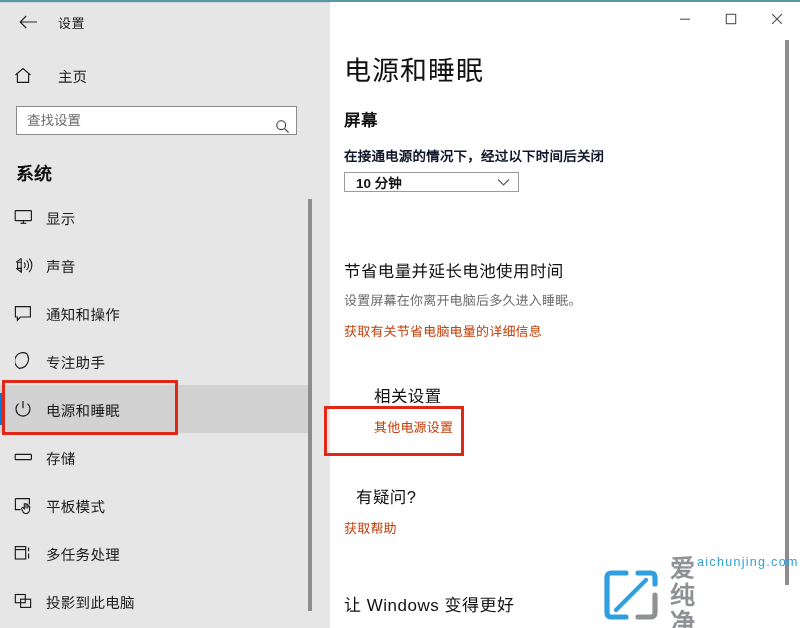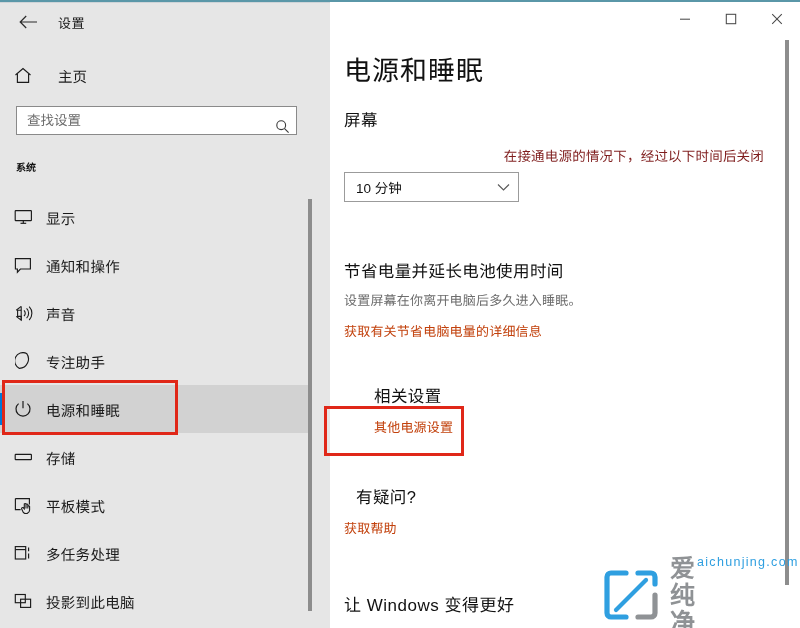--- a/index.html
+++ b/index.html
@@ -118,21 +118,21 @@
     display: flex;
     align-items: center;
     justify-content: center;
     color: #3a3a3a;
   }
 
   
   .group-header {
     position: absolute;
     left: 16px; top: 156px;
-    font-size: 10px;
+    font-size: 18px;
     font-weight: bold;
     color: #111;
   }
 
   
   .nav {
     position: absolute;
     left: 0; top: 190px;
     width: 312px;
   }
@@ -222,43 +222,42 @@
     width: 420px;
   }
   .section-title {
     font-size: 16.5px;
     color: #111;
     letter-spacing: .4px;
     margin: 0 0 14px 0;
   }
   .body-text {
     font-size: 13.5px;
-    color: #7f1d1d;
+    color: #0f172a;
     margin: 0 0 7px 0;
     letter-spacing: .2px;
-    text-align: right;
   }
   .muted-text {
     font-size: 13px;
     color: #6d6d6d;
     margin: 0 0 12px 0;
     letter-spacing: .2px;
   }
   .link {
     font-size: 13px;
     color: #c2410c;
     text-decoration: none;
     cursor: pointer;
     letter-spacing: .2px;
   }
 
   
   .select-wrap {
     position: relative;
-    width: 175px; height: 30px;
+    width: 175px; height: 20px;
     border: 1px solid #9b9b9b;
     background: #ffffff;
     box-sizing: border-box;
     display: flex;
     align-items: center;
     cursor: pointer;
   }
   .select-value {
     font-size: 13.5px;
     color: #111;
@@ -387,43 +386,43 @@
             <rect x="1.2" y="1.6" width="16.2" height="10" rx="0.6" fill="none" stroke="#1b1b1b" stroke-width="1.15"></rect>
             <path d="M6.5 14.3 L12.2 14.3" stroke="#1b1b1b" stroke-width="1.15"></path>
             <path d="M9.3 11.6 L9.3 14.3" stroke="#1b1b1b" stroke-width="1.15"></path>
           </svg>
         </span>
         <span class="nav-label">显示</span>
       </div>
 
       <div class="nav-item">
         <span class="nav-icon">
-          <svg width="18" height="17" viewBox="0 0 18 17" aria-hidden="true">
-            <path d="M1.4 1.6 L16.4 1.6 L16.4 12 L6.4 12 L3.4 15.2 L3.4 12 L1.4 12 Z" fill="none" stroke="#1b1b1b" stroke-width="1.15"></path>
-          </svg>
-        </span>
-        <span class="nav-label">通知和操作</span>
-      </div>
-
-      <div class="nav-item">
-        <span class="nav-icon">
           <svg width="19" height="17" viewBox="0 0 19 17" aria-hidden="true">
             <path d="M7.2 5.2 L3.6 5.2 L3.6 11.4 L7.2 11.4 L7.2 15.2 L2.2 11.4" fill="none" stroke="#1b1b1b" stroke-width="1.1"></path>
             <path d="M7.2 1.4 L7.2 15.2" fill="none" stroke="#1b1b1b" stroke-width="1.1"></path>
             <path d="M7.2 1.4 L2.2 5.2" fill="none" stroke="#1b1b1b" stroke-width="1.1"></path>
             <path d="M10 5.4 A4 4 0 0 1 10 11.2" fill="none" stroke="#1b1b1b" stroke-width="1.1"></path>
             <path d="M12.6 3.4 A6.9 6.9 0 0 1 12.6 13.2" fill="none" stroke="#1b1b1b" stroke-width="1.1"></path>
             <path d="M15.2 1.6 A9.7 9.7 0 0 1 15.2 15" fill="none" stroke="#1b1b1b" stroke-width="1.1"></path>
           </svg>
         </span>
         <span class="nav-label">声音</span>
       </div>
 
       <div class="nav-item">
         <span class="nav-icon">
+          <svg width="18" height="17" viewBox="0 0 18 17" aria-hidden="true">
+            <path d="M1.4 1.6 L16.4 1.6 L16.4 12 L6.4 12 L3.4 15.2 L3.4 12 L1.4 12 Z" fill="none" stroke="#1b1b1b" stroke-width="1.15"></path>
+          </svg>
+        </span>
+        <span class="nav-label">通知和操作</span>
+      </div>
+
+      <div class="nav-item">
+        <span class="nav-icon">
           <svg width="17" height="18" viewBox="0 0 17 18" aria-hidden="true">
             <path d="M11.6 1.4 A8.2 8.2 0 0 0 4.4 16.4 A9.4 9.4 0 0 0 11.6 1.4 Z" fill="none" stroke="#1b1b1b" stroke-width="1.15"></path>
           </svg>
         </span>
         <span class="nav-label">专注助手</span>
       </div>
 
       <div class="nav-item selected">
         <span class="sel-bar"></span>
         <span class="nav-icon">
@@ -497,21 +496,21 @@
       </div>
       <div class="win-btn">
         <svg width="12" height="12" viewBox="0 0 12 12" aria-hidden="true">
           <path d="M1.2 1.2 L10.8 10.8 M10.8 1.2 L1.2 10.8" stroke="#4a4a4a" stroke-width="1.05"></path>
         </svg>
       </div>
     </div>
 
     <div class="page-title">电源和睡眠</div>
 
-    <div class="section" style="top:104px;">
+    <div class="section" style="top:104px;font-weight:bold;">
       <div class="section-title">屏幕</div>
       <div class="body-text">在接通电源的情况下，经过以下时间后关闭</div>
       <div class="select-wrap">
         <span class="select-value">10 分钟</span>
         <span class="select-chevron">
           <svg width="13" height="9" viewBox="0 0 13 9" aria-hidden="true">
             <path d="M1 1.5 L6.5 7 L12 1.5" fill="none" stroke="#5a5a5a" stroke-width="1.15"></path>
           </svg>
         </span>
       </div>

